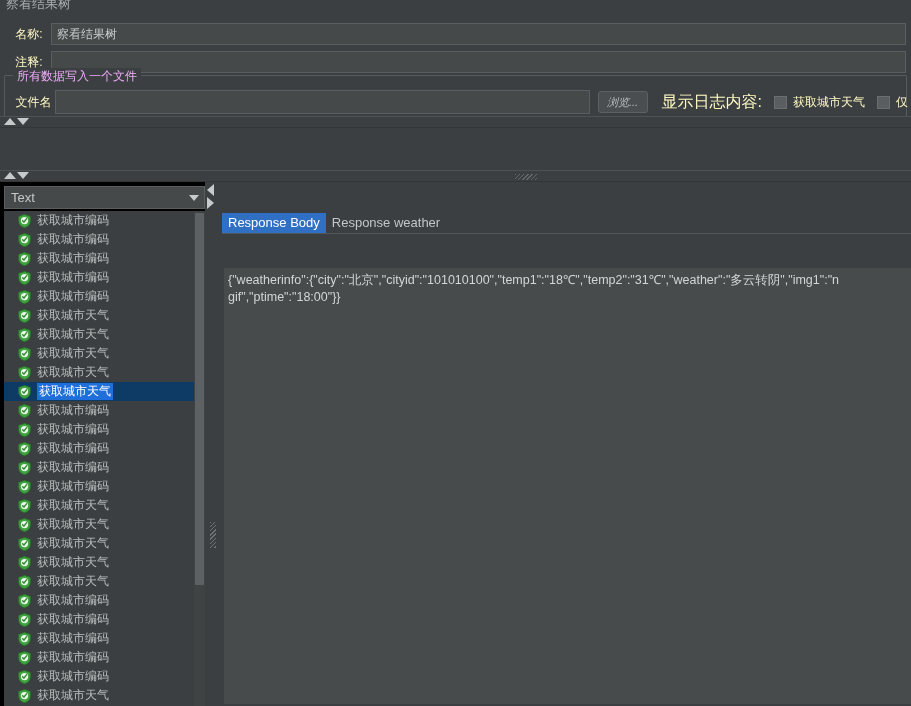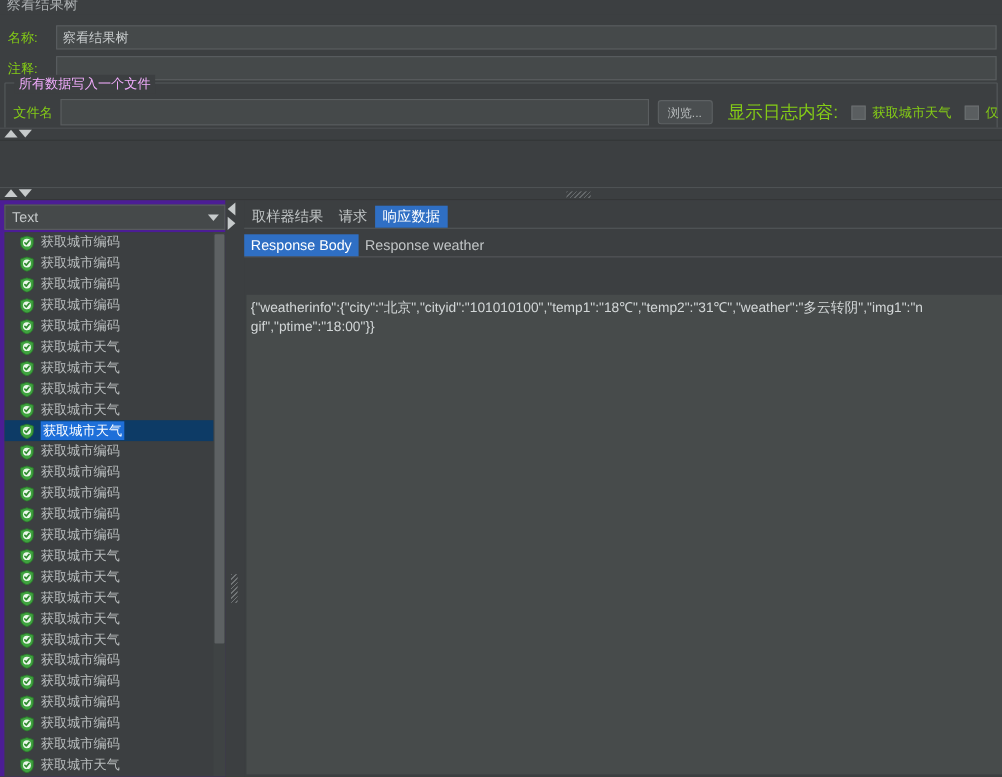--- a/index.html
+++ b/index.html
@@ -22,21 +22,21 @@
     position: absolute; left: 6px; top: -5px;
     font-size: 13px; color: #a8acae; white-space: nowrap;
   }
 
   
   .form-area {
     position: absolute; left: 0; top: 13px; width: 911px; height: 103px;
     background: #3c3f41;
   }
   .row { position: absolute; left: 0; width: 911px; display: flex; align-items: center; }
-  .lbl { color: #84cc16; font-size: 12px; white-space: nowrap; }
+  .lbl { color: #fef9c3; font-size: 12px; white-space: nowrap; text-align: center; }
   .tfield {
     background: #45494a; border: 1px solid #5a5e60;
     height: 22px; color: #c8cccd; font-size: 12px;
     padding: 0 5px; display: flex; align-items: center;
     font-family: "Liberation Sans", sans-serif;
   }
 
   .row-name { top: 10px; }
   .row-name .lbl { width: 44px; margin-left: 7px; }
   .row-name .tfield { width: 855px; }
@@ -60,21 +60,21 @@
     display: flex; align-items: center; gap: 0;
   }
   .group-inner .lbl-file { width: 46px; margin-left: 7px; }
   .file-input { width: 572px; height: 24px; }
   .btn {
     background: #4a4e50; border: 1px solid #5d6163; border-radius: 3px;
     color: #b9bdbe; font-size: 11px; height: 22px; padding: 0 9px;
     display: inline-flex; align-items: center; justify-content: center;
     white-space: nowrap; font-family: "Liberation Sans", sans-serif;
   }
-  .browse-btn { margin-left: 8px; width: 50px; }
+  .browse-btn { margin-left: 8px; width: 50px; font-style: italic; }
   .loglbl { margin-left: 14px; font-size: 16px; }
   .cbox {
     width: 13px; height: 13px; background: #5a5e60;
     border: 1px solid #6a6e70; display: inline-block; flex: none;
   }
   .cb-wrap { display: inline-flex; align-items: center; gap: 6px; margin-left: 12px; }
 
   
   .hdiv {
     position: absolute; left: 0; width: 911px; height: 12px;
@@ -103,21 +103,21 @@
     position: absolute; left: 0; top: 128px; width: 911px; height: 42px;
     display: flex; align-items: center; background: #3c3f41;
   }
   .search-row .lbl-find { margin-left: 9px; width: 40px; }
   .search-input { width: 255px; height: 24px; }
   .btn-wide { width: 44px; height: 26px; margin-left: 14px; }
 
   
   .tree-panel {
     position: absolute; left: 0; top: 182px; width: 205px; height: 524px;
-    background: #4c1d95;
+    background: #000000;
   }
   .combo {
     position: absolute; left: 4px; top: 4px; width: 201px; height: 23px;
     background: #45494a; border: 1px solid #5a5e60;
     display: flex; align-items: center;
   }
   .combo .cval {
     flex: 1; padding-left: 6px; font-size: 13px; color: #c4c8c9;
   }
   .combo .arrow {
@@ -499,25 +499,20 @@
 
   <div class="vdiv">
     <div class="vtri-group">
       <span class="tri-left"></span>
       <span class="tri-right"></span>
     </div>
     <div class="grip-v"></div>
   </div>
 
   <div class="content">
-    <div class="tabs-row" id="tabs-row">
-        <div class="tab">取样器结果</div>
-        <div class="tab">请求</div>
-        <div class="tab active">响应数据</div>
-      </div>
     <div class="subtabs-row" id="subtabs-row">
         <div class="subtab active">Response Body</div>
         <div class="subtab">Response weather</div>
       </div>
 
 
     <div class="response-body" id="response-body">
         <div class="resp-line">{"weatherinfo":{"city":"北京","cityid":"101010100","temp1":"18℃","temp2":"31℃","weather":"多云转阴","img1":"n</div>
         <div class="resp-line">gif","ptime":"18:00"}}</div>
       </div>

